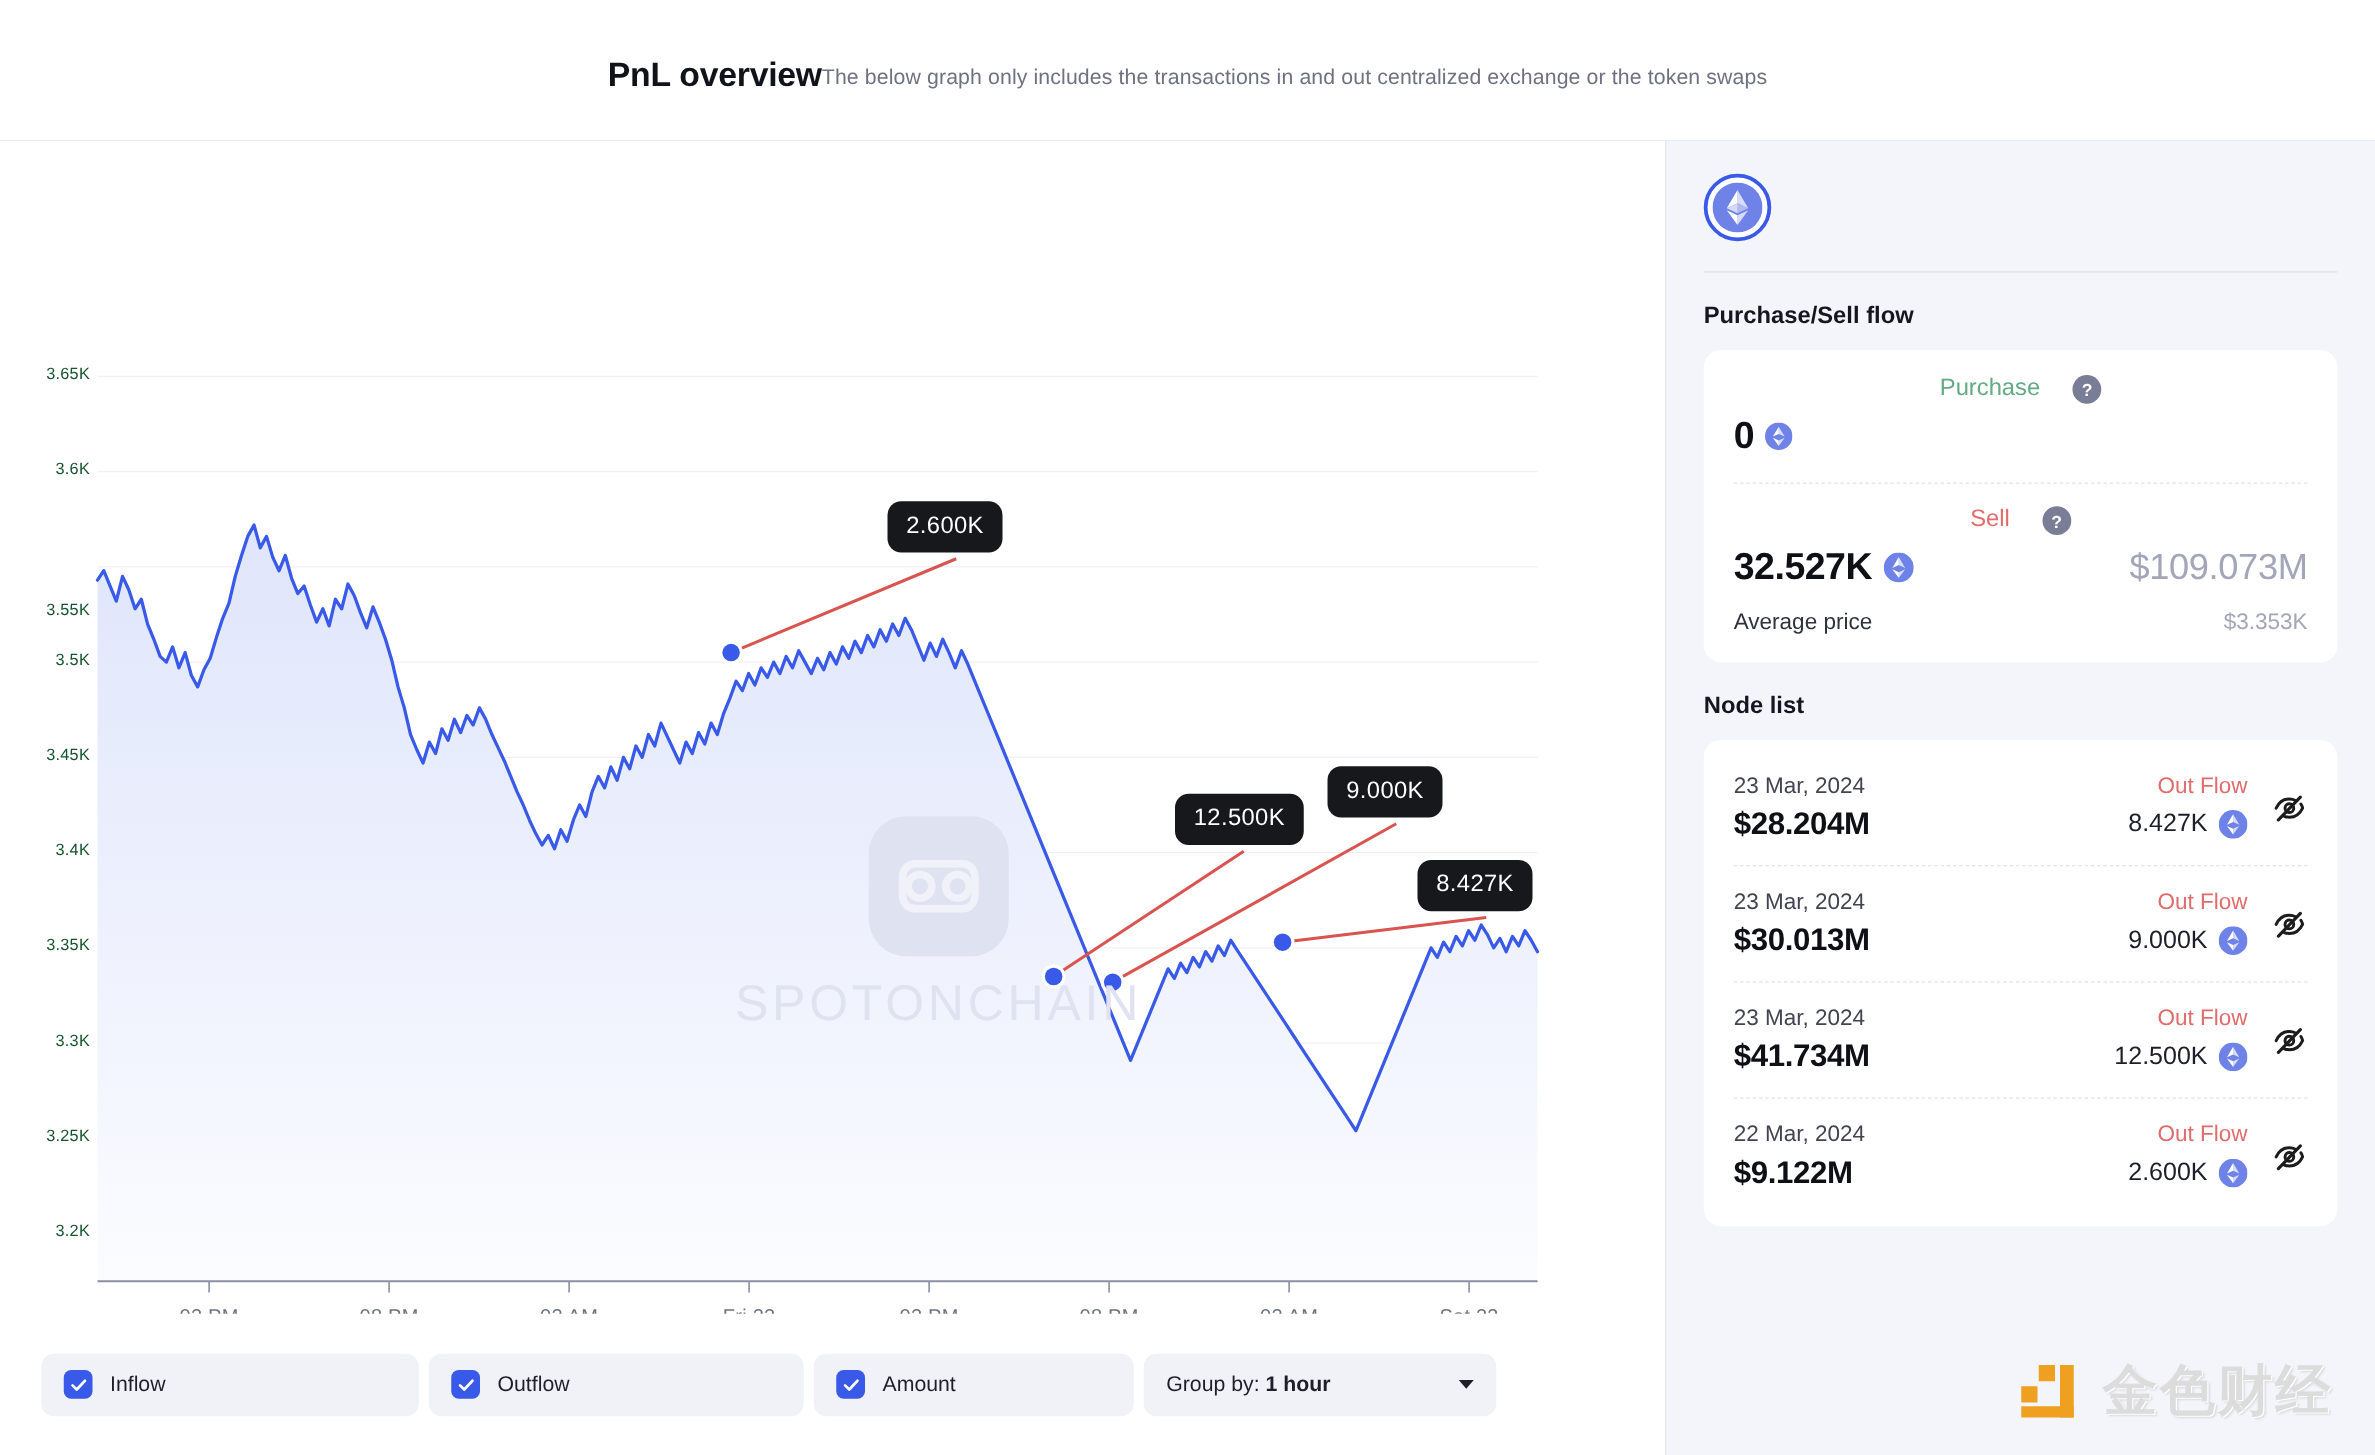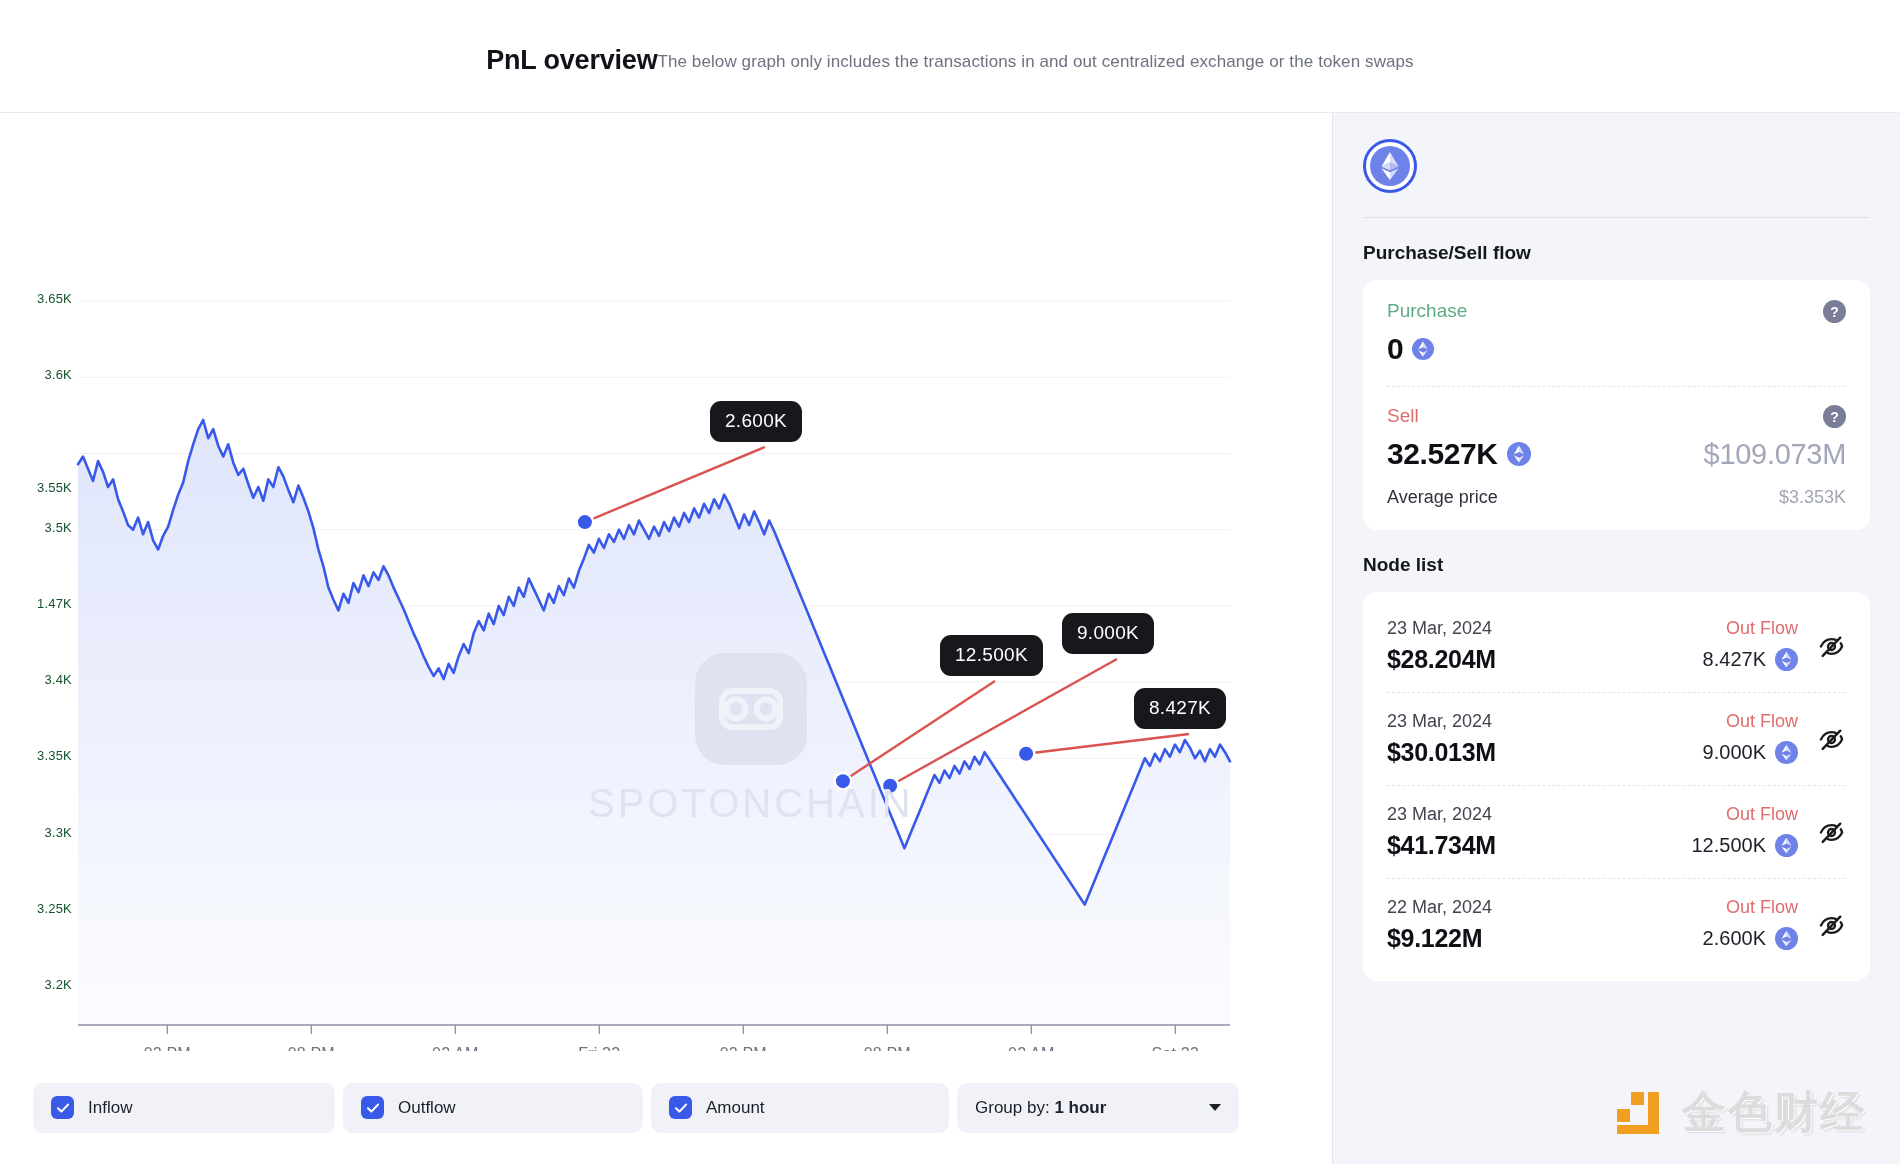--- a/index.html
+++ b/index.html
@@ -74,21 +74,21 @@
     background: #ffffff;
     display: flex; align-items: center; gap: 8px; padding-left: 33px;
   }
   .chip {
     height: 50px; background: #f1f2f7; border-radius: 10px;
     display: flex; align-items: center; padding: 0 18px;
     font-size: 17px; color: #232530; cursor: pointer;
   }
   .chip.w1 { width: 302px; }
   .chip.w2 { width: 300px; }
-  .chip.w3 { width: 298px; align-items: center; }
+  .chip.w3 { width: 256px; align-items: center; }
   .chip.w4 { width: 282px; justify-content: space-between; }
   .cbox {
     width: 23px; height: 23px; border-radius: 6px; background: #3959e8;
     display: flex; align-items: center; justify-content: center;
     margin-right: 14px; flex: none;
   }
   .cbox svg { display:block; }
   .chip-label { font-size: 17px; color: #1d2029; }
   .group-text { font-size: 17px; color: #1d2029; }
   .group-text b { font-weight: 700; }
@@ -110,21 +110,21 @@
   .sep { height: 1px; background: #dfe1ea; margin: 24px 0 0 0; }
 
   .section-title {
     font-size: 19px; font-weight: 700; color: #15171f; margin-top: 24px;
   }
 
   .flow-card {
     margin-top: 16px; background: #ffffff; border-radius: 14px;
     padding: 20px 24px 22px 24px;
   }
-  .flow-row-head { display: flex; align-items: flex-start; justify-content: space-between; gap: 26px; }
+  .flow-row-head { display: flex; align-items: flex-start; justify-content: center; gap: 26px; }
   .flow-label { font-size: 19px; }
   .flow-label.buy { color: #62ab84; }
   .flow-label.sell { color: #e06c6c; }
   .help {
     width: 23px; height: 23px; border-radius: 50%; background: #797d96;
     color: #ffffff; font-size: 14px; font-weight: 700;
     display: flex; align-items: center; justify-content: center;
     cursor: pointer; flex: none;
   }
   .flow-amounts {
@@ -246,21 +246,21 @@
         </svg>
       </div>
       <div class="wm-text">SPOTONCHAIN</div>
     </div>
 
     <div id="yticks">
         <div class="ytick" style="left: 0px; top: 178.1px;">3.65K</div>
         <div class="ytick" style="left: 0px; top: 254.3px;">3.6K</div>
         <div class="ytick" style="left: 0px; top: 330.5px; margin-top: 36px;">3.55K</div>
         <div class="ytick" style="left: 0px; top: 406.7px;">3.5K</div>
-        <div class="ytick" style="left: 0px; top: 482.9px;">1.47K</div>
+        <div class="ytick" style="left: 0px; top: 482.9px;">3.45K</div>
         <div class="ytick" style="left: 0px; top: 559.1px;">3.4K</div>
         <div class="ytick" style="left: 0px; top: 635.3px;">3.35K</div>
         <div class="ytick" style="left: 0px; top: 711.5px;">3.3K</div>
         <div class="ytick" style="left: 0px; top: 787.7px;">3.25K</div>
         <div class="ytick" style="left: 0px; top: 863.9px;">3.2K</div>
       </div>
     <div id="xticks">
         <div class="xtick" style="left: 107.28px; top: 932px;">02 PM</div>
         <div class="xtick" style="left: 251.28px; top: 932px;">08 PM</div>
         <div class="xtick" style="left: 395.28px; top: 932px;">02 AM</div>

